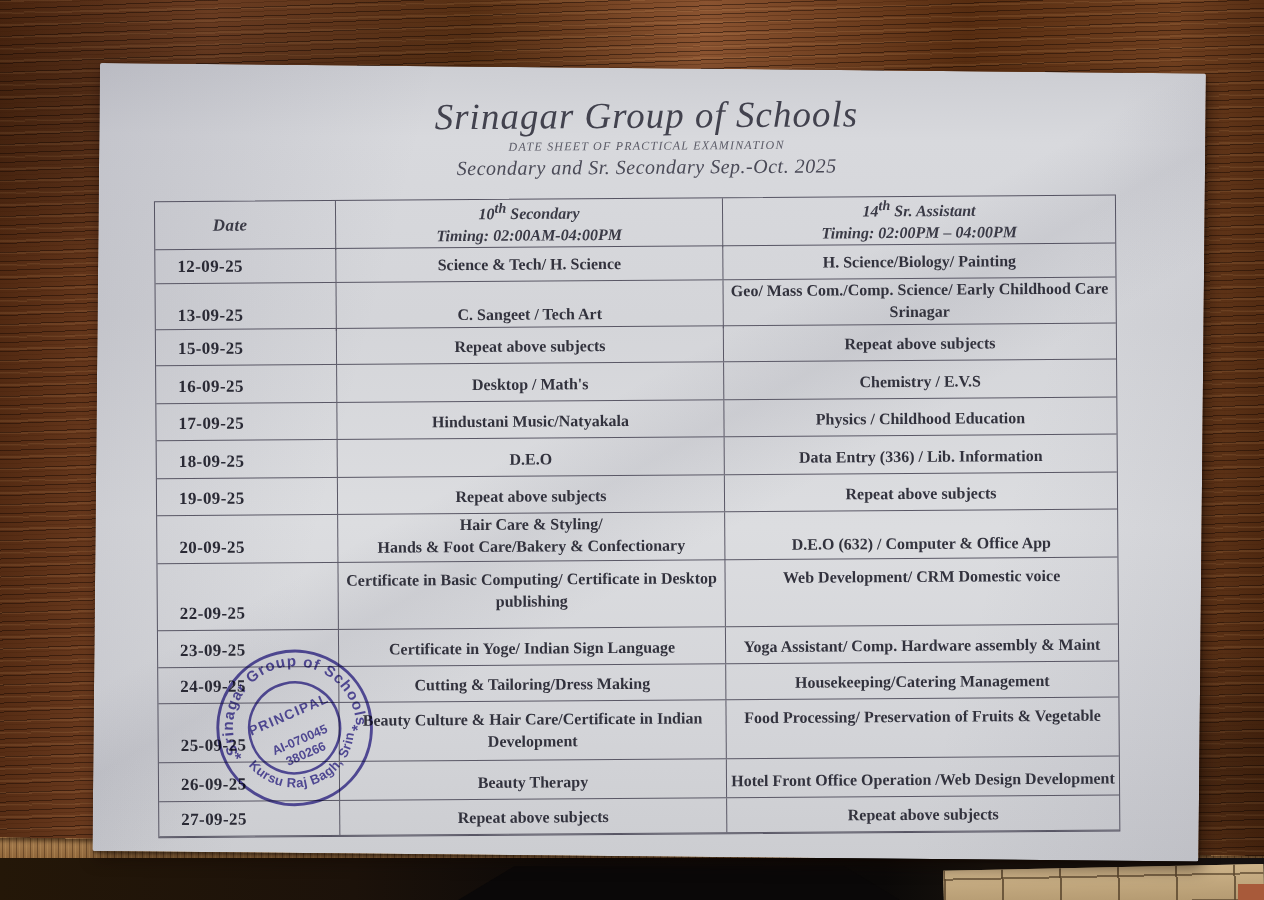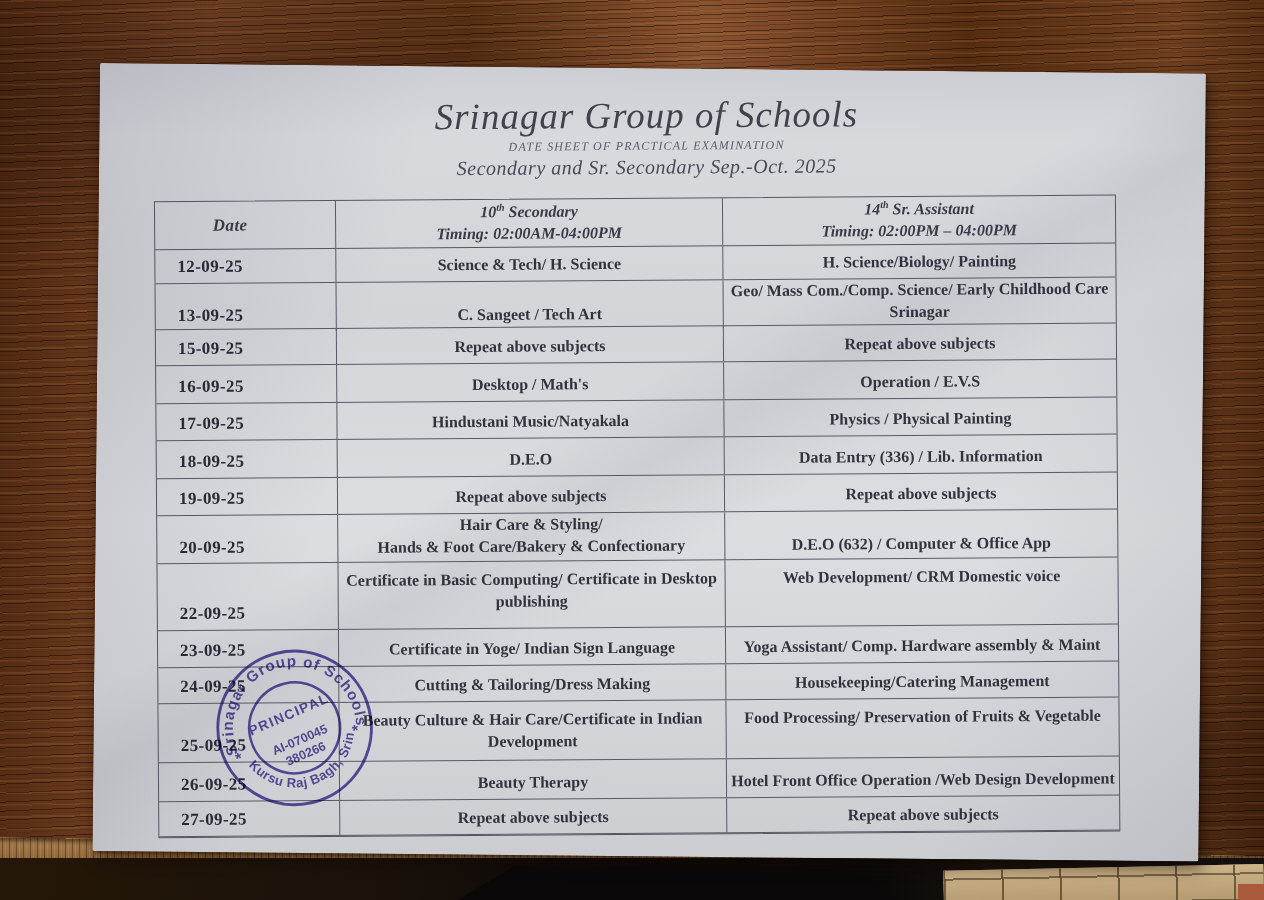--- a/index.html
+++ b/index.html
@@ -99,21 +99,21 @@
     display:flex;flex-direction:column;justify-content:flex-end;align-items:center;
     padding-bottom:5px;text-align:center;
     font-weight:700;font-size:16px;color:#32323d;
   }
   .row.tall .c-sub{justify-content:flex-start;padding-top:7px;}
   .line{white-space:nowrap;line-height:1.35;}
   .row.header{border-bottom:1px solid #565463;}
   .row.header .c-sub{justify-content:center;font-style:italic;font-size:16px;color:#3a3a46;padding-bottom:2px;}
   .row.header .c-date{align-items:center;justify-content:center;padding:0 30px 0 0;
     font-style:italic;font-size:17px;color:#3a3a46;}
-  sup{font-size:10px;}
+  sup{font-size:14px;}
   
   .stamp{
     position:absolute;left:100px;top:562px;width:202px;height:202px;
     transform:rotate(-14deg);
     opacity:.88;mix-blend-mode:multiply;
   }
   .stamp text{font-family:"Liberation Sans",sans-serif;fill:#4a3fa3;}
 </style>
 </head>
 <body>
@@ -175,30 +175,30 @@
               <div class="cell c-sub c12">
                 <span class="line">Repeat above subjects</span>
               </div>
             </div>
             <div class="row" style="height: 37px;">
               <div class="cell c-date">16-09-25</div>
               <div class="cell c-sub c10">
                 <span class="line">Desktop / Math's</span>
               </div>
               <div class="cell c-sub c12">
-                <span class="line">Operation / E.V.S</span>
+                <span class="line">Chemistry / E.V.S</span>
               </div>
             </div>
             <div class="row" style="height: 36px;">
               <div class="cell c-date">17-09-25</div>
               <div class="cell c-sub c10">
                 <span class="line">Hindustani Music/Natyakala</span>
               </div>
               <div class="cell c-sub c12">
-                <span class="line">Physics / Physical Painting</span>
+                <span class="line">Physics / Childhood Education</span>
               </div>
             </div>
             <div class="row" style="height: 37px;">
               <div class="cell c-date">18-09-25</div>
               <div class="cell c-sub c10">
                 <span class="line">D.E.O</span>
               </div>
               <div class="cell c-sub c12">
                 <span class="line">Data Entry (336) / Lib. Information</span>
               </div>

